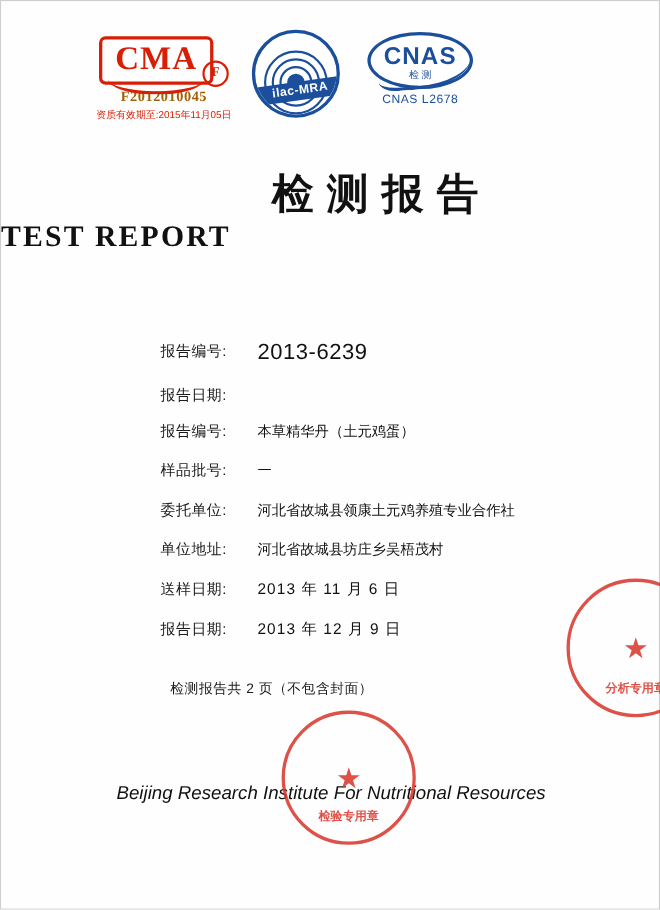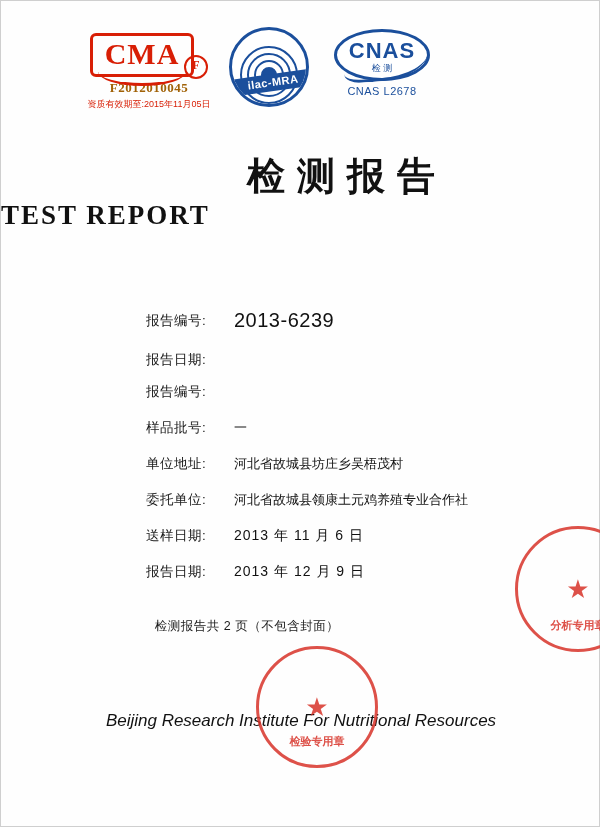--- a/index.html
+++ b/index.html
@@ -403,35 +403,36 @@
       <div class="field-value">2013-6239</div>
     </div>
 
     <div class="field-row big">
       <div class="field-label">报告日期:</div>
       <div class="field-value"></div>
     </div>
 
     <div class="field-row">
       <div class="field-label">报告编号:</div>
+      <div class="field-value">本草精华丹（土元鸡蛋）</div>
     </div>
 
     <div class="field-row">
       <div class="field-label">样品批号:</div>
       <div class="field-value">一</div>
     </div>
 
     <div class="field-row">
+      <div class="field-label">委托单位:</div>
+      <div class="field-value">河北省故城县领康土元鸡养殖专业合作社</div>
+    </div>
+
+    <div class="field-row">
       <div class="field-label">单位地址:</div>
       <div class="field-value">河北省故城县坊庄乡吴梧茂村</div>
-    </div>
-
-    <div class="field-row">
-      <div class="field-label">委托单位:</div>
-      <div class="field-value">河北省故城县领康土元鸡养殖专业合作社</div>
     </div>
 
     <div class="field-row date">
       <div class="field-label">送样日期:</div>
       <div class="field-value">2013 年 11 月 6 日</div>
     </div>
 
     <div class="field-row date">
       <div class="field-label">报告日期:</div>
       <div class="field-value">2013 年 12 月 9 日</div>

